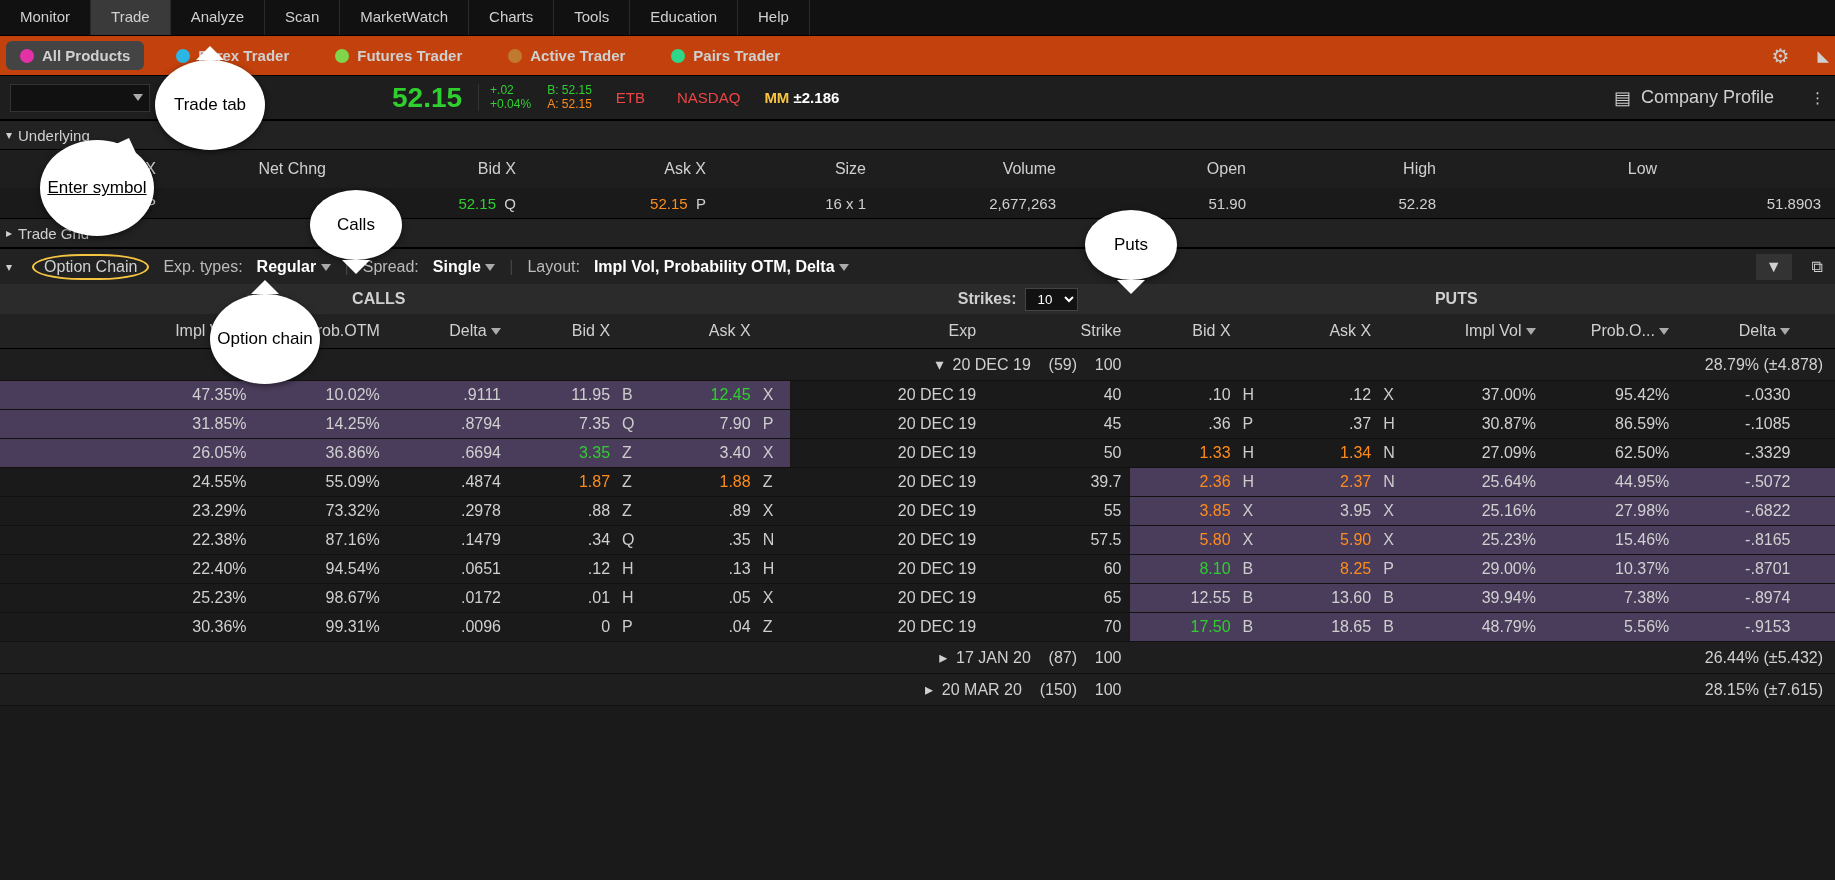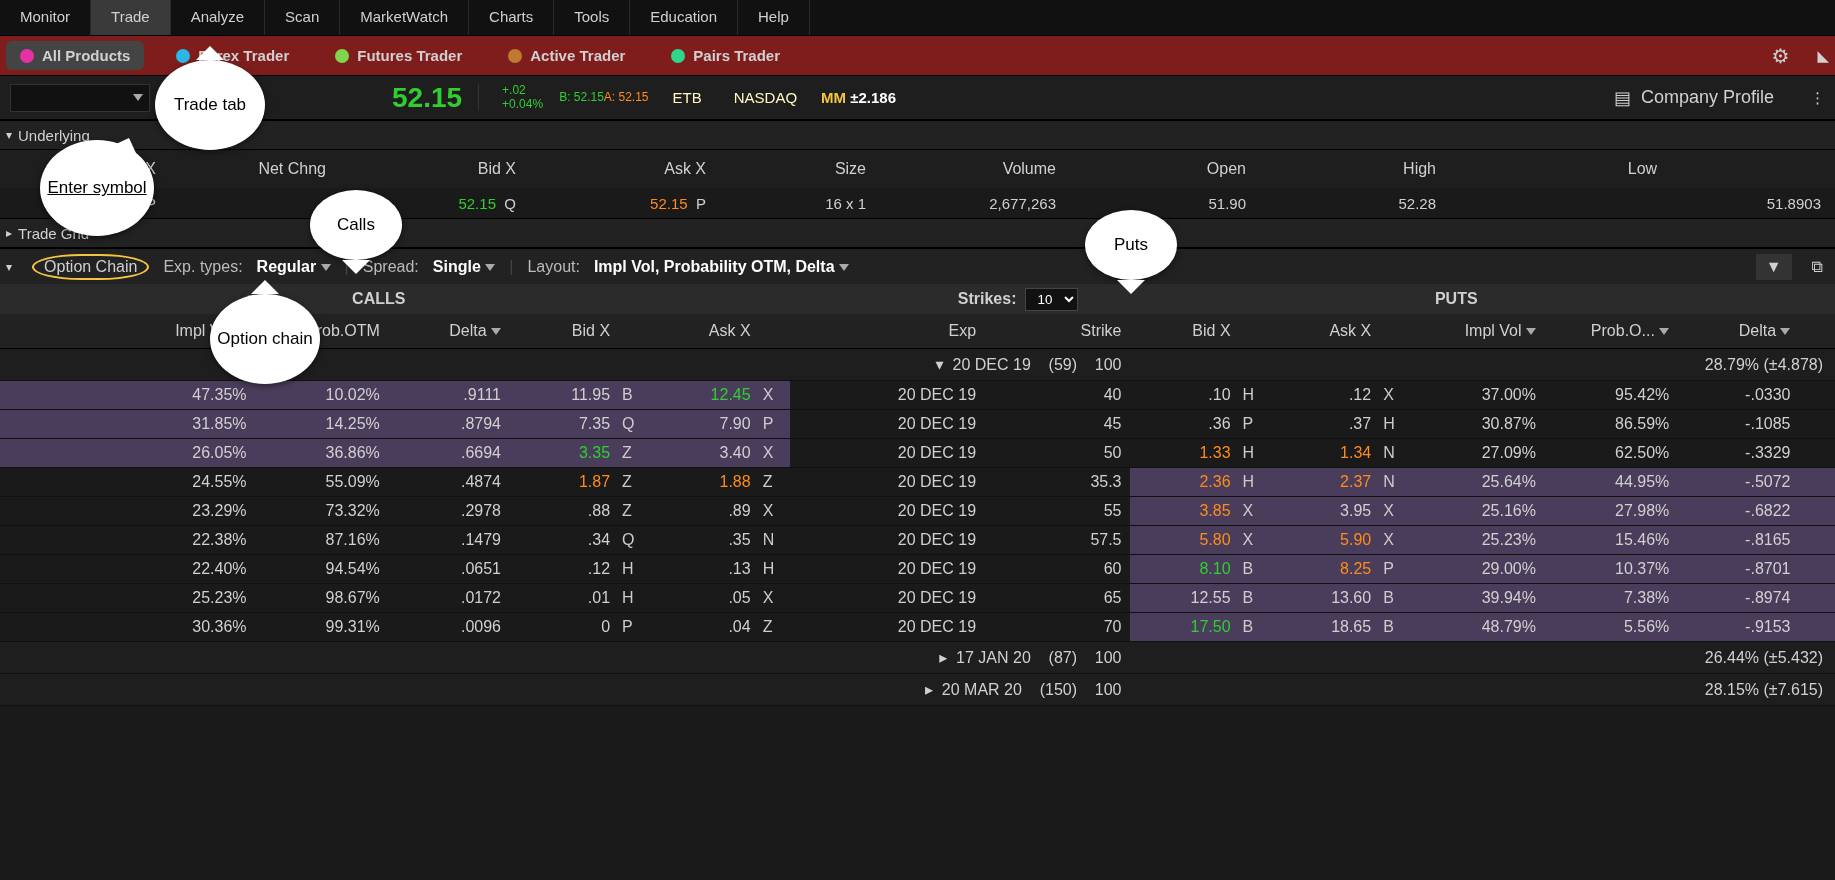--- a/index.html
+++ b/index.html
@@ -14,39 +14,39 @@
     --green:#2fcf2f;
     --orange:#ff8c1a;
     --red:#ff5a2a;
     --border:#3a3a3a;
   }
   *{box-sizing:border-box;font-family:Arial,Helvetica,sans-serif;}
   body{margin:0;background:var(--bg);color:var(--text);font-size:15px;width:1835px;}
   .menubar{display:flex;align-items:stretch;background:#111;border-bottom:1px solid #000;height:36px;}
   .menubar .item{padding:8px 20px;cursor:pointer;border-right:1px solid #2a2a2a;}
   .menubar .item.active{background:#3a3a3a;}
-  .subtabs{display:flex;align-items:center;height:40px;background:#7f1d1d;border-bottom:1px solid #000;padding:0 6px;gap:18px;}
+  .subtabs{display:flex;align-items:center;height:40px;background:#c2410c;border-bottom:1px solid #000;padding:0 6px;gap:18px;}
   .subtabs .tab{display:flex;align-items:center;gap:8px;padding:6px 14px;border-radius:6px;font-weight:bold;cursor:pointer;}
   .subtabs .tab.active{background:#444;}
   .icon-dot{width:14px;height:14px;border-radius:50%;}
   .magenta{background:#e531a6;}
   .cyan{background:#2ab7e5;}
   .lime{background:#7fd64a;}
   .brown{background:#c07a2f;}
   .teal{background:#2fd68a;}
   .spacer{flex:1;}
   .gear{font-size:20px;color:#ccc;}
   .infobar{display:flex;align-items:center;height:44px;background:#1e1e1e;border-bottom:1px solid #000;padding:0 10px;gap:16px;}
   .sym-entry{width:140px;height:28px;background:#111;border:1px solid #333;display:flex;align-items:center;justify-content:flex-end;padding-right:6px;}
   .big-price{font-size:28px;font-weight:bold;color:var(--green);}
-  .pc-box{display:flex;flex-direction:column;font-size:12px;color:var(--green);line-height:1.1;border-left:1px solid #333;padding-left:23px;}
-  .ba-box{display:flex;flex-direction:row;font-size:12px;line-height:1.1;}
+  .pc-box{display:flex;flex-direction:column;font-size:12px;color:var(--green);line-height:1.1;border-left:1px solid #333;padding-left:11px;}
+  .ba-box{display:flex;flex-direction:column;font-size:12px;line-height:1.1;}
   .ba-box .b{color:var(--green);}
   .ba-box .a{color:var(--orange);}
-  .etb{color:#fef9c3;padding:0 8px;}
+  .etb{color:#ef4444;padding:0 8px;}
   .mm{color:#f5c542;font-weight:bold;}
   .company{color:#d0d0d0;font-size:18px;display:flex;align-items:center;gap:10px;margin-left:auto;margin-right:10px;}
   .section-head{display:flex;align-items:center;height:30px;background:#222;border-top:1px solid #000;border-bottom:1px solid #000;padding:0 6px;font-size:15px;}
   .chev{font-size:12px;margin-right:6px;}
   .cols{display:flex;align-items:center;height:38px;background:#1e1e1e;font-size:16px;}
   .cols .c{padding:0 14px;text-align:right;flex:0 0 auto;}
   .row{display:flex;align-items:center;height:30px;}
   .row .c{padding:0 14px;text-align:right;flex:0 0 auto;}
   .oc-head{display:flex;align-items:center;height:36px;background:#222;border-top:1px solid #000;padding:0 6px;gap:14px;font-size:16px;}
   .oc-head .lab{color:#bbb;}
@@ -317,21 +317,21 @@
         <td class="pl"></td>
         <td class="pl"></td>
         <td class="pl">24.55%</td>
         <td class="pl">55.09%</td>
         <td class="pl">.4874</td>
         <td class="pl orange-t">1.87</td>
         <td class="exc pl">Z</td>
         <td class="pl orange-t">1.88</td>
         <td class="exc pl">Z</td>
         <td>20 DEC 19</td>
-        <td>35.3</td>
+        <td>39.7</td>
         <td class="pr orange-t">2.36</td>
         <td class="exc pr">H</td>
         <td class="pr orange-t">2.37</td>
         <td class="exc pr">N</td>
         <td class="pr">25.64%</td>
         <td class="pr">44.95%</td>
         <td class="pr">-.5072</td>
         <td class="pr"></td>
       </tr>
       <tr class="purple-right">

